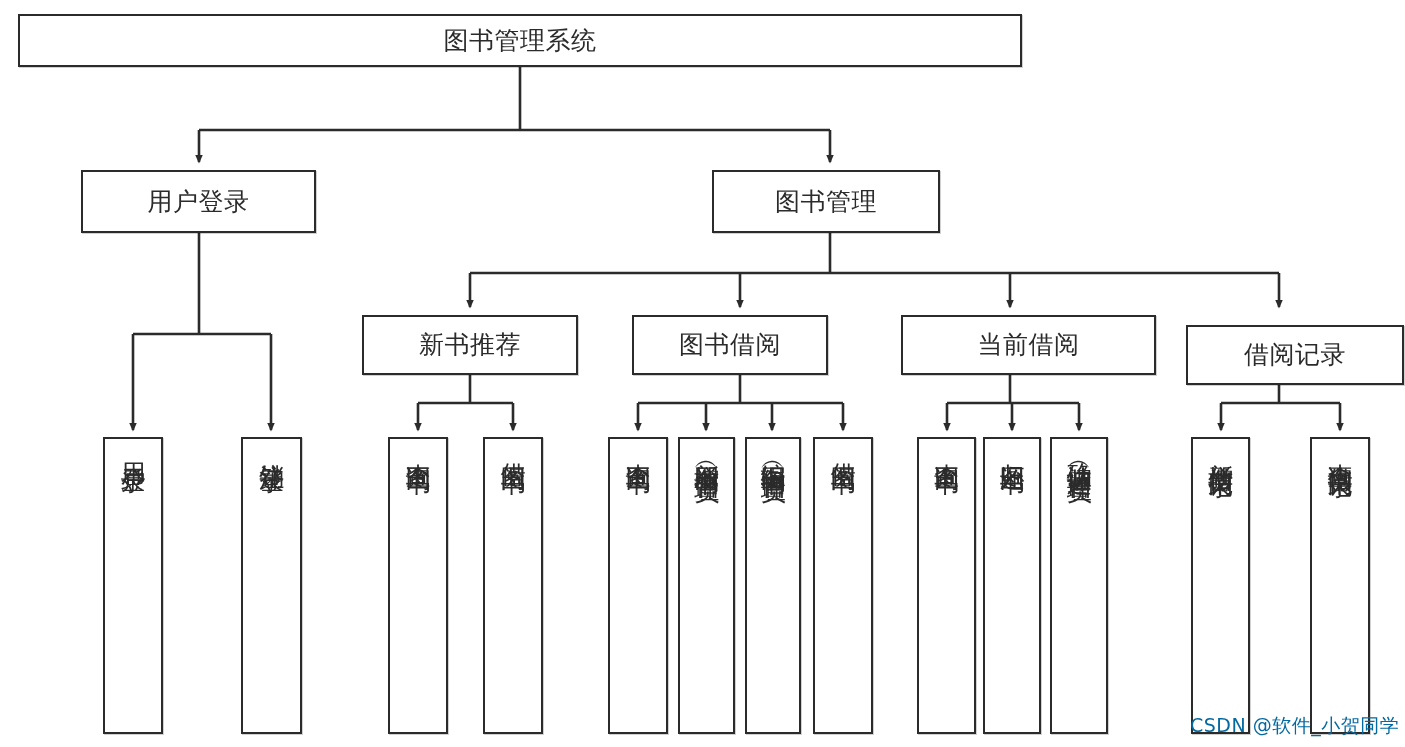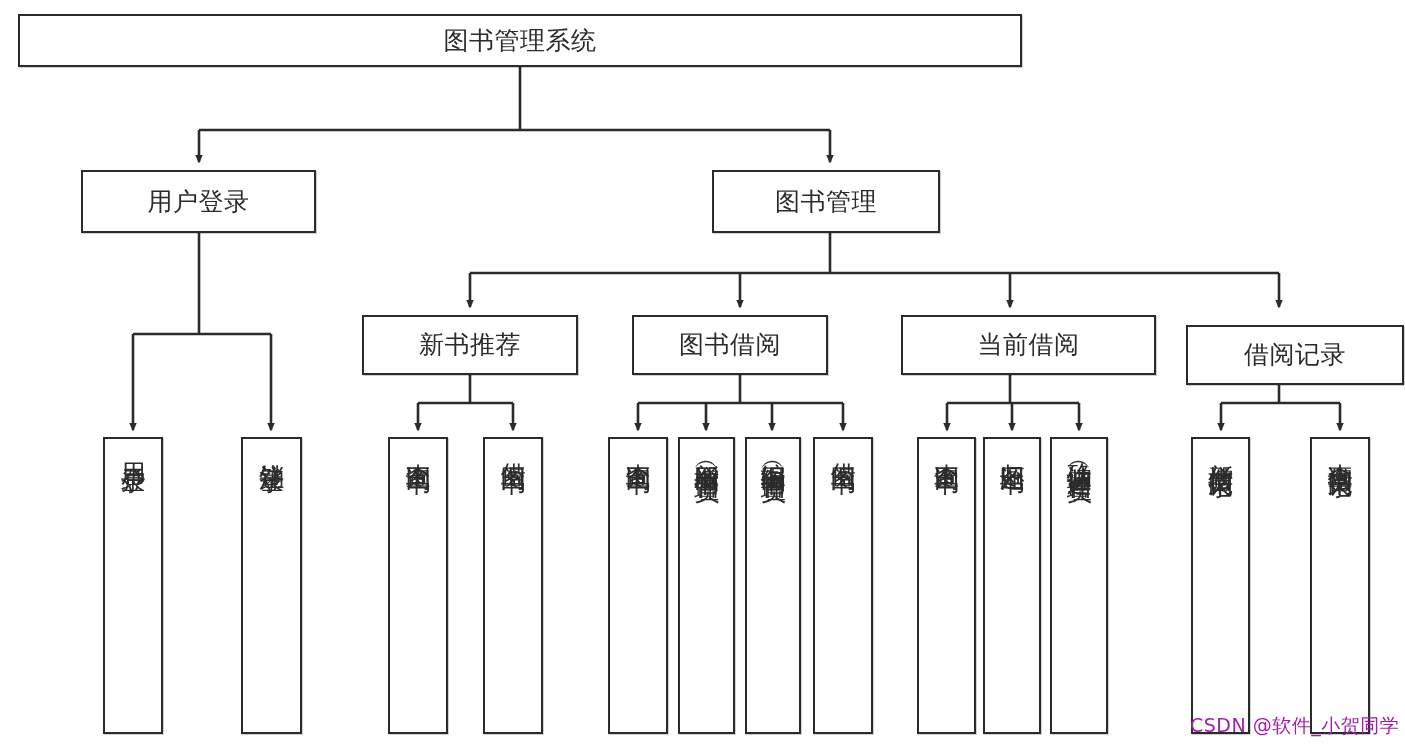--- a/index.html
+++ b/index.html
@@ -56,21 +56,21 @@
   .node.vertical .node-label {
     writing-mode: vertical-rl;
     text-orientation: upright;
     font-size: 25px;
     letter-spacing: 2.5px;
     white-space: nowrap;
   }
   .watermark {
     position: absolute;
     font-size: 19px;
-    color: #a21caf;
+    color: #0369a1;
     white-space: nowrap;
     letter-spacing: 0.5px;
   }
 </style>
 </head>
 <body>
 
 <div id="diagram-root">
 
   <svg class="connector-layer" viewBox="0 0 1405 747" xmlns="http://www.w3.org/2000/svg">

